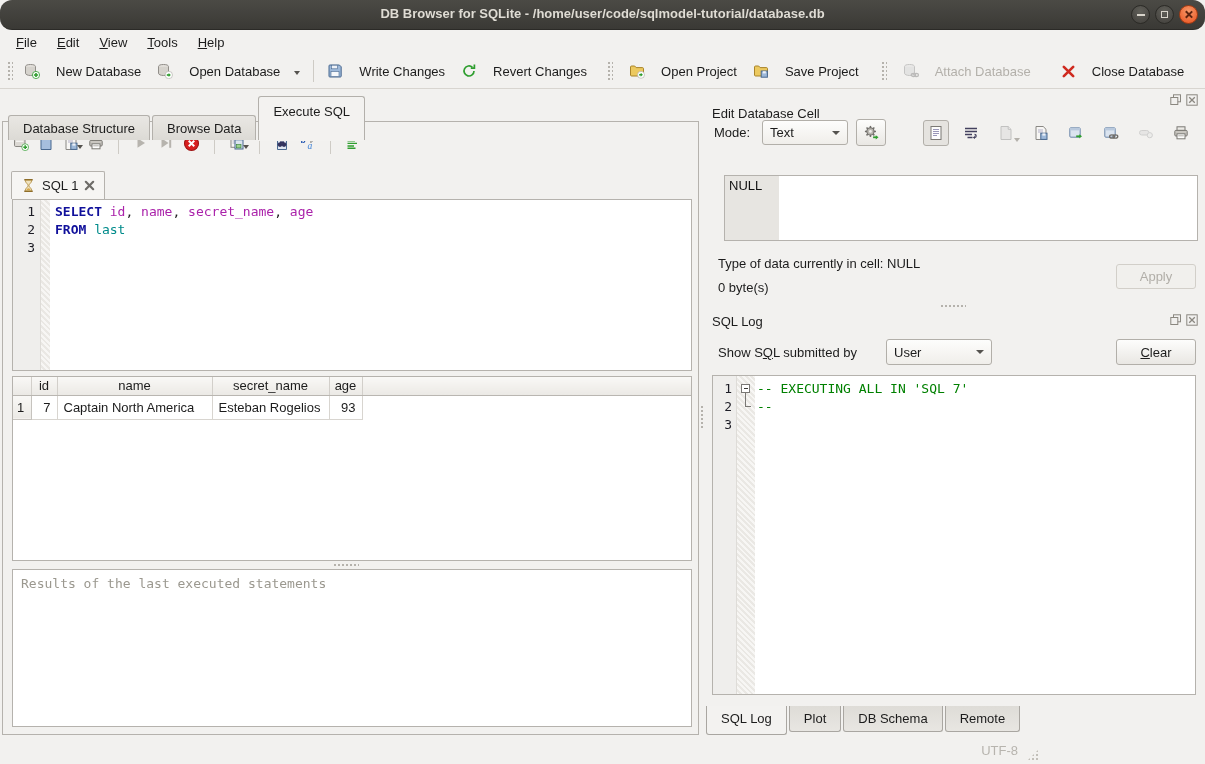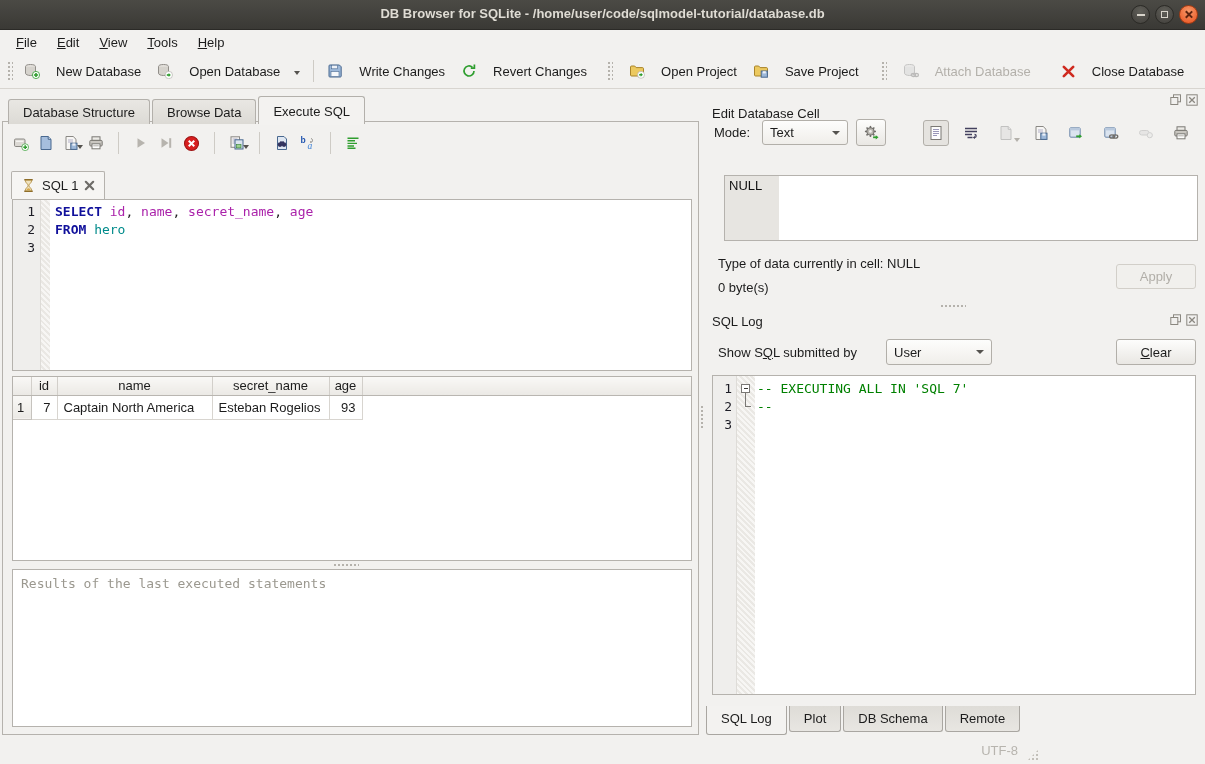--- a/index.html
+++ b/index.html
@@ -2,21 +2,21 @@
 <html><head>
 <meta charset="utf-8">
 <style>
   * { box-sizing: border-box; margin: 0; padding: 0; }
   html,body { width:1205px; height:764px; overflow:hidden; }
   body { font-family:"Liberation Sans", sans-serif; font-size:13px; color:#1c1c1c; background:#f2f1ef; position:relative; }
   svg { display:block; }
 
   
   #titlebar { position:absolute; left:0; top:0; width:1205px; height:30px;
-    background:linear-gradient(#4b4a45,#3a3935); border-bottom:1px solid #2b2a27; }
+    background:linear-gradient(#4b4a45,#3a3935); border-bottom:1px solid #2b2a27;border-radius:12px; }
   #titlebar .title { position:absolute; left:0; right:0; top:6px; text-align:center;
     color:#dfdcd4; font-weight:bold; font-size:13px; }
   .win-btns { position:absolute; right:7px; top:5px; display:flex; gap:5px; }
   .win-btn { width:19px; height:19px; border-radius:50%; border:1px solid #2b2a26;
     background:radial-gradient(circle at 50% 32%, #605f59, #413f3b); display:flex; align-items:center; justify-content:center; }
   .win-btn.close { background:radial-gradient(circle at 50% 32%, #f79a6a, #e8501d); border-color:#a33b13; }
   .glyph-min { width:8px; height:2px; background:#d8d4cb; }
   .glyph-max { width:7px; height:7px; border:1.5px solid #d8d4cb; }
   .glyph-x { position:relative; width:9px; height:9px; }
   .glyph-x::before,.glyph-x::after { content:""; position:absolute; left:4px; top:0; width:1.8px; height:9px; background:#5e2410; }
@@ -36,21 +36,21 @@
   .tb-btn.disabled svg { opacity:.45; filter:grayscale(1); }
   .tb-sep { width:1px; height:22px; background:#cecbc5; margin:0 5px; }
   .caret-down { width:0; height:0; border-left:3.5px solid transparent; border-right:3.5px solid transparent; border-top:4px solid #55534f; align-self:flex-end; margin:0 0 4px -2px; }
 
   
   #content { position:absolute; left:0; top:89px; width:1205px; height:647px; }
 
   
   #main-tabs { position:absolute; left:8px; top:7px; display:flex; z-index:3; }
   .mtab { padding:5px 14px 4px; border:1px solid #b3b0ab; border-bottom:none; margin-right:2px;
-    background:linear-gradient(#e9e7e3,#dcdad5); border-radius:3px 3px 0 0; margin-top:3px; }
+    background:linear-gradient(#e9e7e3,#dcdad5); border-radius:3px 3px 0 0; margin-top:19px; }
   .mtab.active { background:#f3f2f0; margin-top:0; padding-top:7px; position:relative; }
   .mtab.active::after { content:""; position:absolute; left:0; right:0; bottom:-1px; height:1px; background:#f3f2f0; }
 
   
   #left-pane { position:absolute; left:2px; top:32px; width:697px; height:614px;
     border:1px solid #b5b2ad; background:#f2f1ef; }
   #sql-toolbar { position:absolute; left:10px; top:8px; height:26px; display:flex; align-items:center; gap:9px; }
   .icon-btn { display:flex; align-items:center; }
   #sqltab { position:absolute; left:8px; top:49px; height:28px; display:flex; align-items:center; gap:6px;
     padding:0 9px; background:#f6f5f3; border:1px solid #b5b2ad; border-bottom:none; border-radius:2px 2px 0 0; z-index:2; }
@@ -371,21 +371,21 @@
 
     <div id="editor">
       <div class="gutter">
         <div>1</div>
         <div>2</div>
         <div>3</div>
       </div>
       <div class="foldmargin"></div>
       <div class="code">
         <div class="code-line"><span class="tok-keyword">SELECT</span><span> </span><span class="tok-identifier">id</span><span>, </span><span class="tok-identifier">name</span><span>, </span><span class="tok-identifier">secret_name</span><span>, </span><span class="tok-identifier">age</span></div>
-        <div class="code-line"><span class="tok-keyword">FROM</span><span> </span><span class="tok-table">hero</span></div>
+        <div class="code-line"><span class="tok-keyword">FROM</span><span> </span><span class="tok-table">last</span></div>
       </div>
     </div>
 
     <div id="results-grid">
       <table>
         <thead>
           <tr>
             <th style="width:18px;"></th>
             <th style="width:26px;">id</th>
             <th style="width:155px;">name</th>

